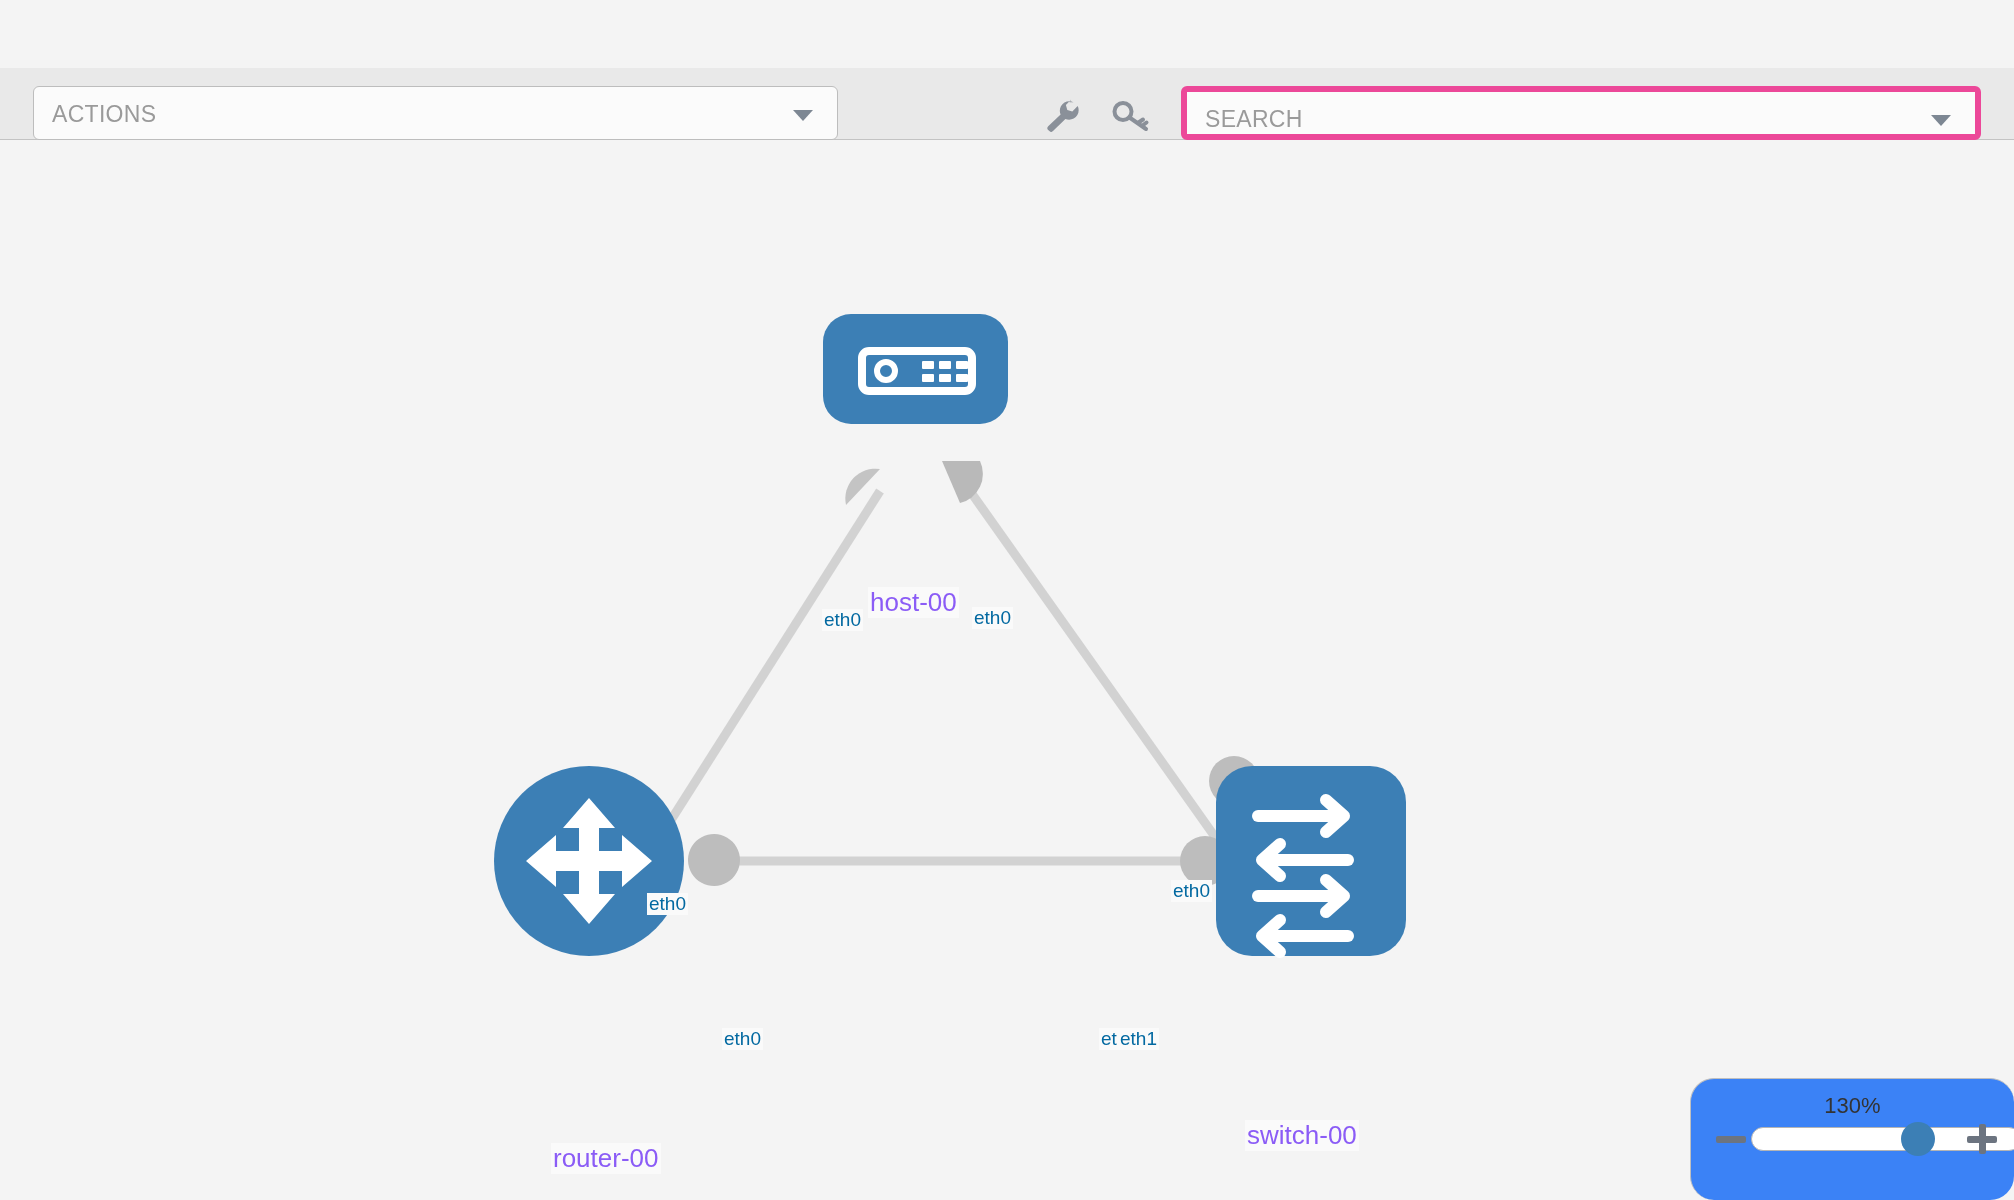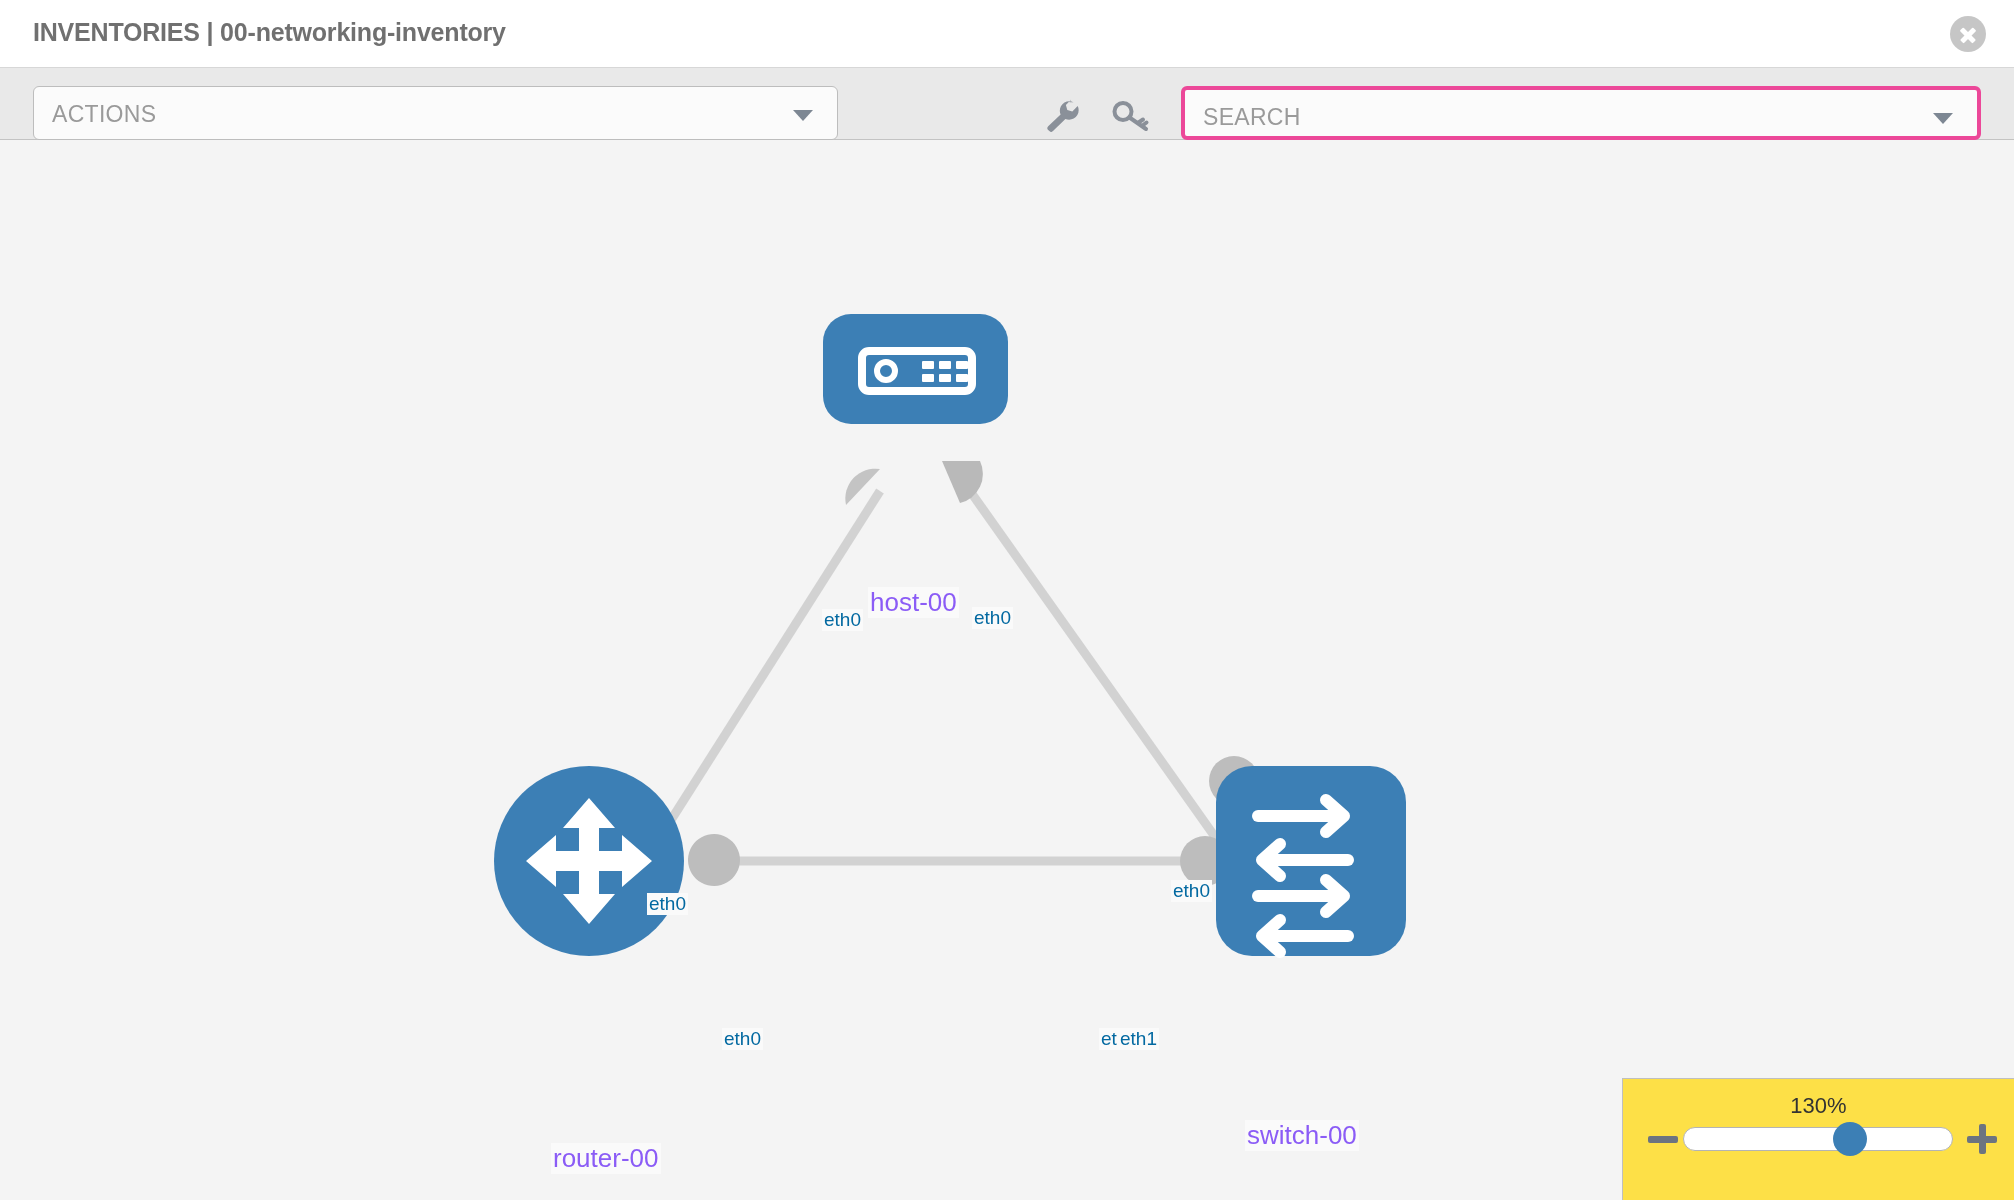--- a/index.html
+++ b/index.html
@@ -112,21 +112,21 @@
   .icon-wrench { left: 1043px; }
   .icon-key    { left: 1110px; }
 
   .search-box {
     position: absolute;
     left: 1181px;
     top: 18px;
     width: 800px;
     height: 54px;
     background: #fbfbfb;
-    border: 4px solid #ec4899;
+    border: 6px solid #ec4899;
     border-radius: 6px;
     cursor: text;
   }
   .search-box .label {
     position: absolute;
     left: 18px;
     top: 14px;
     font-size: 23px;
     color: #9a9a9a;
     letter-spacing: 0.3px;
@@ -163,25 +163,26 @@
     background: #fafafa;
     white-space: nowrap;
     padding: 0 2px;
   }
 
   
   .zoom-panel {
     position: absolute;
     right: 0;
     bottom: 0;
-    width: 392px;
+    width: 324px;
     height: 122px;
-    background: #fde047;
+    background: #3b82f6;
     border-top: 1px solid #bfbfbf;
     border-left: 1px solid #bfbfbf;
+    border-radius: 24px;
   }
   .zoom-value {
     position: absolute;
     top: 14px;
     left: 0;
     width: 100%;
     text-align: center;
     font-size: 22px;
     color: #333333;
   }
@@ -230,24 +231,20 @@
     border-radius: 50%;
     background: #3c7fb5;
     cursor: grab;
   }
 </style>
 </head>
 <body>
 
 <div id="app">
 
-  <div class="header">
-    <div class="page-title">INVENTORIES | 00-networking-inventory</div>
-    <button class="close-btn"></button>
-  </div>
 
   <div class="toolbar">
 
     <div class="actions-select">
       <span class="label">ACTIONS</span>
       <span class="caret"></span>
     </div>
 
     <div class="tool-icon icon-wrench">
       <svg width="42" height="34" viewBox="0 0 42 34">

